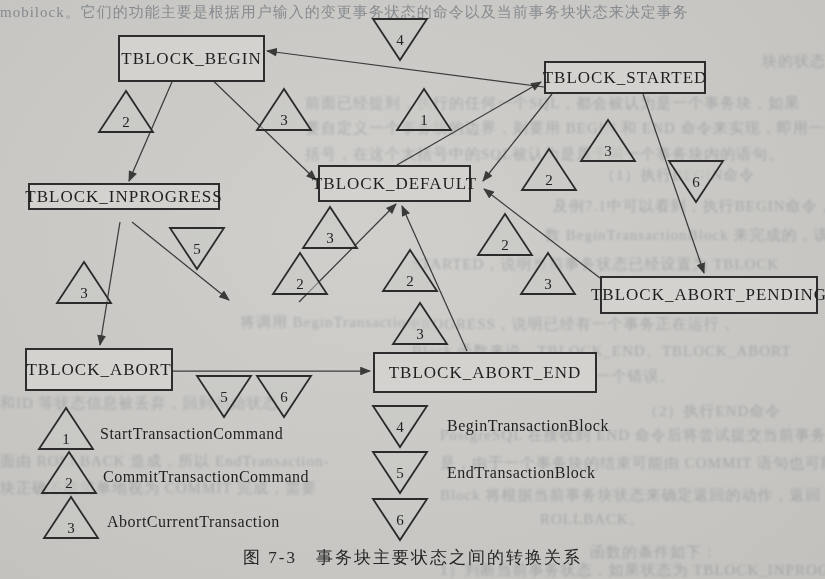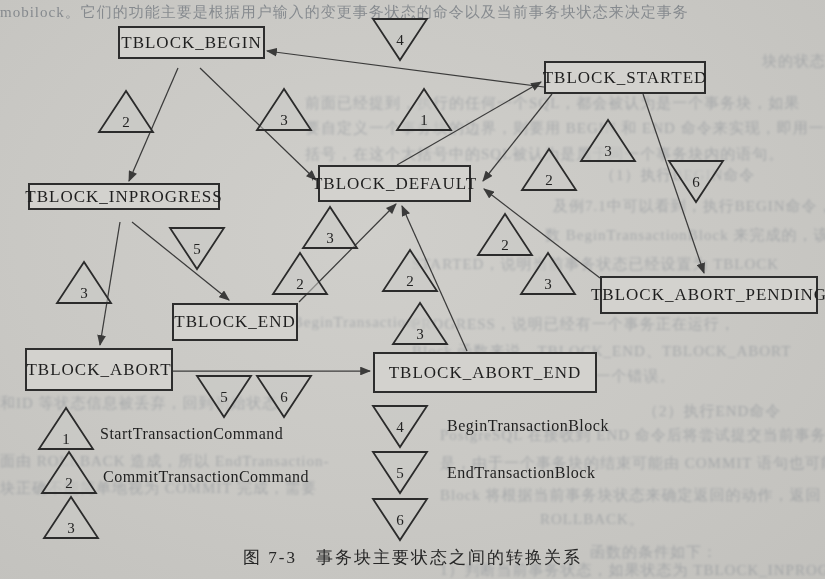--- a/index.html
+++ b/index.html
@@ -167,45 +167,43 @@
     <g>
       <polygon class="tri" points="373,452 427,452 400,493"></polygon>
       <text class="tri-num" x="400" y="478">5</text>
     </g>
     <g>
       <polygon class="tri" points="373,499 427,499 400,540"></polygon>
       <text class="tri-num" x="400" y="525">6</text>
     </g>
   </svg>
 
-  <div class="state-box" style="left:118px;top:26px;width:147px;height:33px">
+  <div class="state-box" style="left:118px;top:35px;width:147px;height:47px">
     <span>TBLOCK_BEGIN</span>
   </div>
   <div class="state-box" style="left:544px;top:61px;width:162px;height:33px">
     <span>TBLOCK_STARTED</span>
   </div>
   <div class="state-box" style="left:28px;top:183px;width:192px;height:27px">
     <span>TBLOCK_INPROGRESS</span>
   </div>
   <div class="state-box" style="left:318px;top:165px;width:153px;height:37px">
     <span>TBLOCK_DEFAULT</span>
   </div>
-  <div class="state-box" style="left:172px;top:303px;width:126px;height:38px">
-    <span>TBLOCK_END</span>
-  </div>
   <div class="state-box" style="left:25px;top:348px;width:148px;height:43px">
     <span>TBLOCK_ABORT</span>
   </div>
   <div class="state-box" style="left:600px;top:276px;width:218px;height:38px">
     <span>TBLOCK_ABORT_PENDING</span>
   </div>
   <div class="state-box" style="left:373px;top:352px;width:224px;height:41px">
     <span>TBLOCK_ABORT_END</span>
   </div>
 
   <div class="legend-label" style="left:100px;top:425px">StartTransactionCommand</div>
   <div class="legend-label" style="left:103px;top:468px">CommitTransactionCommand</div>
+  <div class="legend-label" style="left:107px;top:513px">AbortCurrentTransaction</div>
   <div class="legend-label" style="left:447px;top:417px">BeginTransactionBlock</div>
   <div class="legend-label" style="left:447px;top:464px">EndTransactionBlock</div>
 
   <div class="caption">图 7-3　事务块主要状态之间的转换关系</div>
 
 </div>
 
 </body></html>

